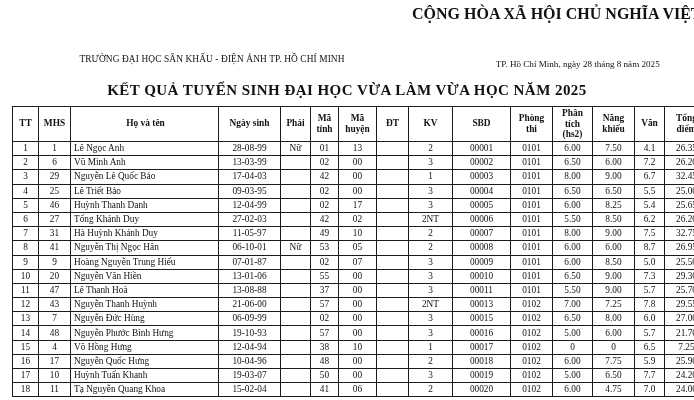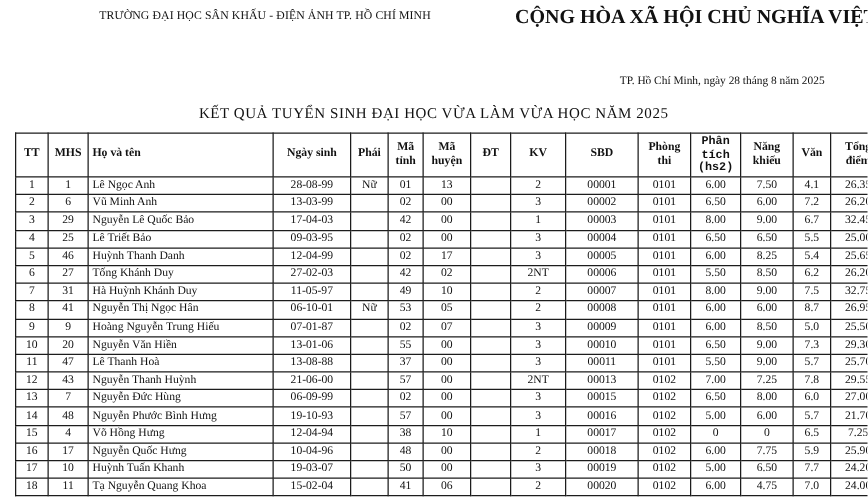--- a/index.html
+++ b/index.html
@@ -40,20 +40,21 @@
   }
   .lh-right {
     flex: 1 1 auto;
     text-align: center;
   }
   .lh-org {
     font-size: 9.4px;
     letter-spacing: 0.1px;
     line-height: 13px;
     white-space: nowrap;
+    margin-top: 46px;
   }
   .lh-council {
     font-size: 9.6px;
     font-weight: bold;
     line-height: 14px;
     text-decoration: underline;
     text-underline-offset: 2px;
     white-space: nowrap;
   }
   .lh-nation {
@@ -76,22 +77,22 @@
     white-space: nowrap;
     margin-top: 36px;
   }
 
   
   .doc-title-block {
     text-align: center;
     margin-top: 12px;
   }
   .doc-title {
-    font-size: 12px;
-    font-weight: normal;
+    font-size: 15px;
+    font-weight: bold;
     letter-spacing: 0.45px;
     line-height: 15px;
     white-space: nowrap;
   }
   .doc-major {
     font-size: 9.8px;
     font-weight: bold;
     line-height: 14px;
     margin-top: 1px;
     white-space: nowrap;
@@ -197,39 +198,39 @@
           <col class="c-phong">
           <col class="c-phantich">
         <col class="c-nangkhieu">
           <col class="c-van">
           <col class="c-tong">
       </colgroup>
       <thead>
         <tr>
           <th>TT</th>
           <th>MHS</th>
-          <th style="text-align:left;padding-left:3px;">Họ và tên</th>
+          <th style="text-align:center;padding-left:3px;">Họ và tên</th>
           <th>Ngày sinh</th>
           <th>Phái</th>
           <th>
             <span class="hdr-two-line">Mã</span>
             <span class="hdr-two-line">tỉnh</span>
           </th>
           <th>
             <span class="hdr-two-line">Mã</span>
             <span class="hdr-two-line">huyện</span>
           </th>
           <th>ĐT</th>
           <th>KV</th>
           <th>SBD</th>
           <th>
             <span class="hdr-two-line">Phòng</span>
             <span class="hdr-two-line">thi</span>
           </th>
-          <th style="line-height:10.5px;font-family:Liberation Mono, monospace;">
+          <th style="line-height:10.5px;">
             <span class="hdr-two-line">Phân</span>
             <span class="hdr-two-line">tích</span>
             <span class="hdr-two-line">(hs2)</span>
           </th>
           <th>
             <span class="hdr-two-line">Năng</span>
             <span class="hdr-two-line">khiếu</span>
           </th>
           <th>Văn</th>
           <th>

